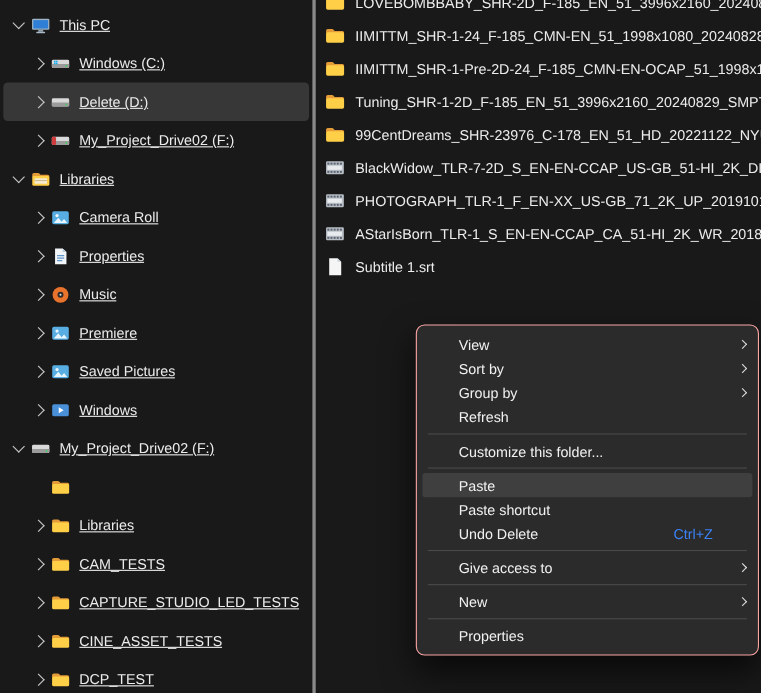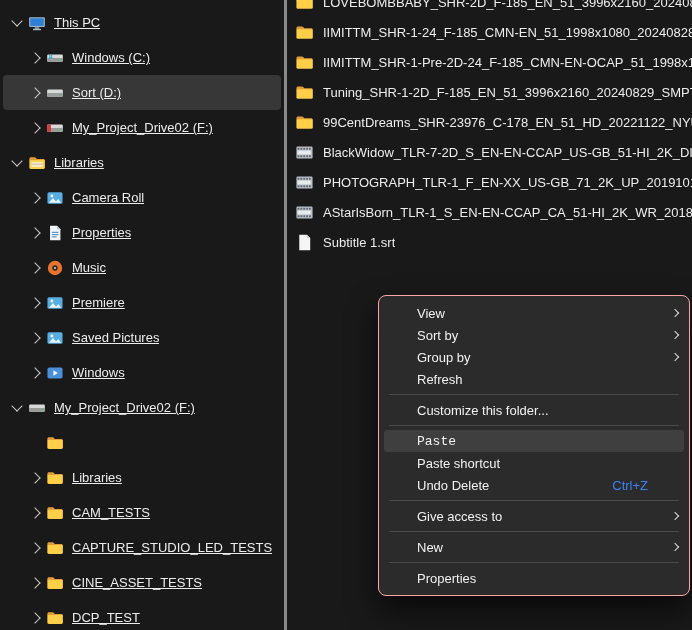--- a/index.html
+++ b/index.html
@@ -30,21 +30,21 @@
   .file-row{height:30px;display:flex;align-items:center;white-space:nowrap;}
   .ficon{width:19px;height:19px;flex:0 0 19px;margin-right:9px;}
   .fname{overflow:hidden;}
 
   
   .context-menu{position:absolute;left:378px;top:295px;width:310px;background:#2b2b2b;
                 border:1px solid #fca5a5;border-radius:8px;padding:6px 0;z-index:10;
                 box-shadow:0 14px 30px rgba(0,0,0,.65);}
   .menu-item{height:22px;display:flex;align-items:center;margin:0 5px;border-radius:3px;
              padding:0 6px 0 33px;color:#f1f1f1;}
-  .menu-item.hl{background:#3f3f3f;font-family:Liberation Mono, monospace;}
+  .menu-item.hl{background:#3f3f3f;}
   .grow{flex:1;}
   .shortcut{color:#3b82f6;margin-right:14px;}
   .subarrow{width:16px;display:flex;justify-content:flex-end;align-items:center;}
   .chev.menu{width:5px;height:5px;border-width:1.3px;border-color:#dcdcdc;transform:rotate(-45deg);}
   .menu-sep{height:1px;background:#4a4a4a;margin:4px 10px;}
 </style>
 </head>
 <body>
 
 <svg width="0" height="0" style="position:absolute" aria-hidden="true">
@@ -157,21 +157,21 @@
       <span class="lbl">Windows (C:)</span>
     </div>
 
     <div class="nav-row lvl2 sel">
       <span class="slot">
           <i class="chev right"></i>
         </span>
       <svg class="nicon">
           <use href="#ic-drive"></use>
         </svg>
-      <span class="lbl">Sort (D:)</span>
+      <span class="lbl">Delete (D:)</span>
     </div>
 
     <div class="nav-row lvl2">
       <span class="slot">
           <i class="chev right"></i>
         </span>
       <svg class="nicon">
           <use href="#ic-drive-usb"></use>
         </svg>
       <span class="lbl">My_Project_Drive02 (F:)</span>

